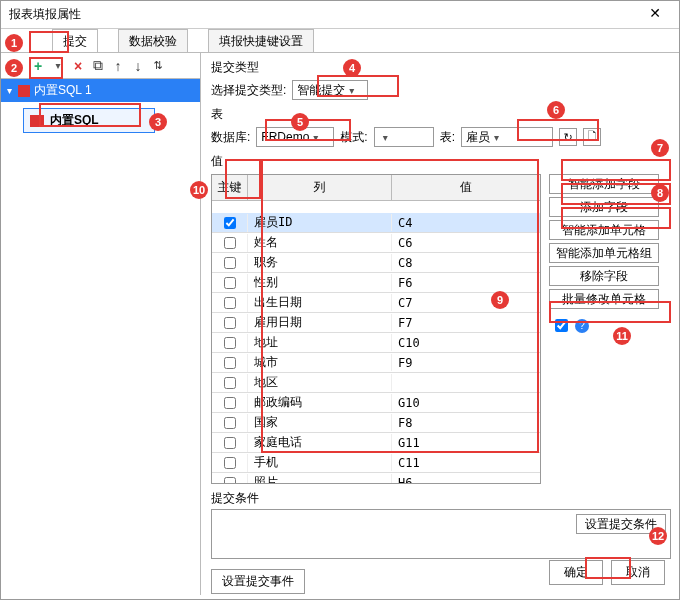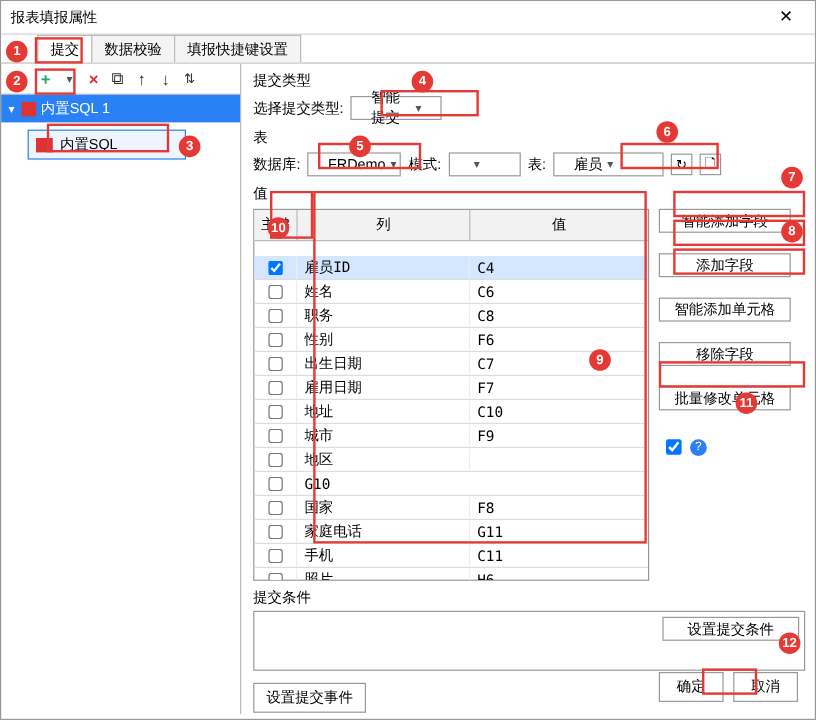--- a/index.html
+++ b/index.html
@@ -47,20 +47,21 @@
     background: #fff;
   }
   .tab {
     padding: 3px 10px;
     border: 1px solid #bbb;
     border-bottom: none;
     margin-right: -1px;
     background: #f4f4f4;
     cursor: pointer;
     font-size: 12px;
+    margin-left: 21px;
   }
   .tab.active { background: #fff; }
   .content {
     display: flex;
     height: 542px;
   }
   .left-pane {
     width: 200px;
     border-right: 1px solid #bbb;
     display: flex;
@@ -112,20 +113,21 @@
     gap: 6px;
     padding: 3px 6px;
     cursor: pointer;
     border: 1px solid transparent;
     margin-bottom: 2px;
     width: 132px;
   }
   .tree-item.selected {
     border: 1px solid #2a80f5;
     background: #eef5ff;
+    font-weight: bold;
   }
   .item-icon {
     width: 14px; height: 12px;
     display: inline-block;
   }
   .item-icon.db { background: #d33; }
   .item-icon.custom { background: #6aa0ff; }
   
   .right-pane {
     flex: 1;
@@ -138,23 +140,24 @@
     margin-bottom: 6px;
     font-size: 12px;
     gap: 6px;
   }
   .rp-row .lbl { white-space: nowrap; }
   .combo {
     border: 1px solid #999;
     height: 20px;
     display: inline-flex;
     align-items: center;
-    padding: 0 16px;
-    background: #fff;
-    font-size: 12px;
+    padding: 0 4px;
+    background: #fff;
+    font-size: 12px;
+    text-align: right;
   }
   .combo .caret {
     margin-left: 4px;
     font-size: 10px;
     color: #555;
   }
   .icon-btn {
     width: 18px; height: 18px;
     border: 1px solid #999;
     display: inline-flex;
@@ -208,21 +211,21 @@
   .grow.selected {
     background: #d4e7ff;
   }
   .gc-pk { width: 36px; text-align: center; border-right: 1px solid #eee; }
   .gc-col { width: 144px; padding-left: 6px; border-right: 1px solid #eee; font-family: monospace; }
   .gc-val { flex: 1; padding-left: 6px; font-family: monospace; }
   .gc-pk input { width: 12px; height: 12px; }
   .side-btns {
     display: flex;
     flex-direction: column;
-    gap: 17px;
+    gap: 3px;
     width: 110px;
   }
   .sbtn {
     border: 1px solid #999;
     background: #fff;
     height: 20px;
     font-size: 12px;
     padding: 0 4px;
     cursor: pointer;
     text-align: center;
@@ -421,20 +424,21 @@
                 <div class="gc-pk"><input type="checkbox" style=""></div>
                 <div class="gc-col">城市</div>
                 <div class="gc-val">F9</div>
               </div>
               <div class="grow">
                 <div class="gc-pk"><input type="checkbox" style=""></div>
                 <div class="gc-col">地区</div>
               </div>
               <div class="grow">
                 <div class="gc-pk"><input type="checkbox" style=""></div>
+                <div class="gc-col">邮政编码</div>
                 <div class="gc-val">G10</div>
               </div>
               <div class="grow">
                 <div class="gc-pk"><input type="checkbox" style=""></div>
                 <div class="gc-col">国家</div>
                 <div class="gc-val">F8</div>
               </div>
               <div class="grow">
                 <div class="gc-pk"><input type="checkbox" style=""></div>
                 <div class="gc-col">家庭电话</div>
@@ -450,53 +454,54 @@
                 <div class="gc-col">照片</div>
                 <div class="gc-val">H6</div>
               </div>
             </div>
         </div>
 
         <div class="side-btns">
           <div class="sbtn">智能添加字段</div>
           <div class="sbtn">添加字段</div>
           <div class="sbtn">智能添加单元格</div>
+          <div class="sbtn">智能添加单元格组</div>
           <div class="sbtn">移除字段</div>
           <div class="sbtn">批量修改单元格</div>
           <div class="chk-row">
             <input type="checkbox" checked="" style="">
             <span class="help-icon">?</span>
           </div>
         </div>
       </div>
 
       <div class="cond-label">提交条件</div>
       <div class="cond-box">
-        <div class="sbtn" style="width:auto;padding:0 20px">设置提交条件</div>
+        <div class="sbtn" style="width:auto;padding:0 8px">设置提交条件</div>
       </div>
 
       <div class="event-btn">设置提交事件</div>
 
       <div class="dialog-btns">
         <div class="dlg-btn">确定</div>
         <div class="dlg-btn">取消</div>
       </div>
     </div>
   </div>
 
   <div class="badge" style="left:4px; top:33px">1</div>
   <div class="badge" style="left:4px; top:58px">2</div>
   <div class="badge" style="left:148px; top:112px">3</div>
   <div class="badge" style="left:342px; top:58px">4</div>
   <div class="badge" style="left:290px; top:112px">5</div>
   <div class="badge" style="left:546px; top:100px">6</div>
   <div class="badge" style="left:650px; top:138px">7</div>
   <div class="badge" style="left:650px; top:183px">8</div>
   <div class="badge" style="left:490px; top:290px">9</div>
-  <div class="badge" style="left:222px; top:180px">10</div>
+  <div class="badge" style="left:189px; top:180px">10</div>
   <div class="badge" style="left:612px; top:326px">11</div>
   <div class="badge" style="left:648px; top:526px">12</div>
 
   <div class="hl" style="left:28px; top:30px; width:40px; height:22px"></div>
   <div class="hl" style="left:28px; top:56px; width:34px; height:22px"></div>
   <div class="hl" style="left:38px; top:102px; width:102px; height:24px"></div>
   <div class="hl" style="left:316px; top:74px; width:82px; height:22px"></div>
   <div class="hl" style="left:264px; top:118px; width:86px; height:22px"></div>
   <div class="hl" style="left:516px; top:118px; width:82px; height:22px"></div>
   <div class="hl" style="left:560px; top:158px; width:110px; height:22px"></div>

